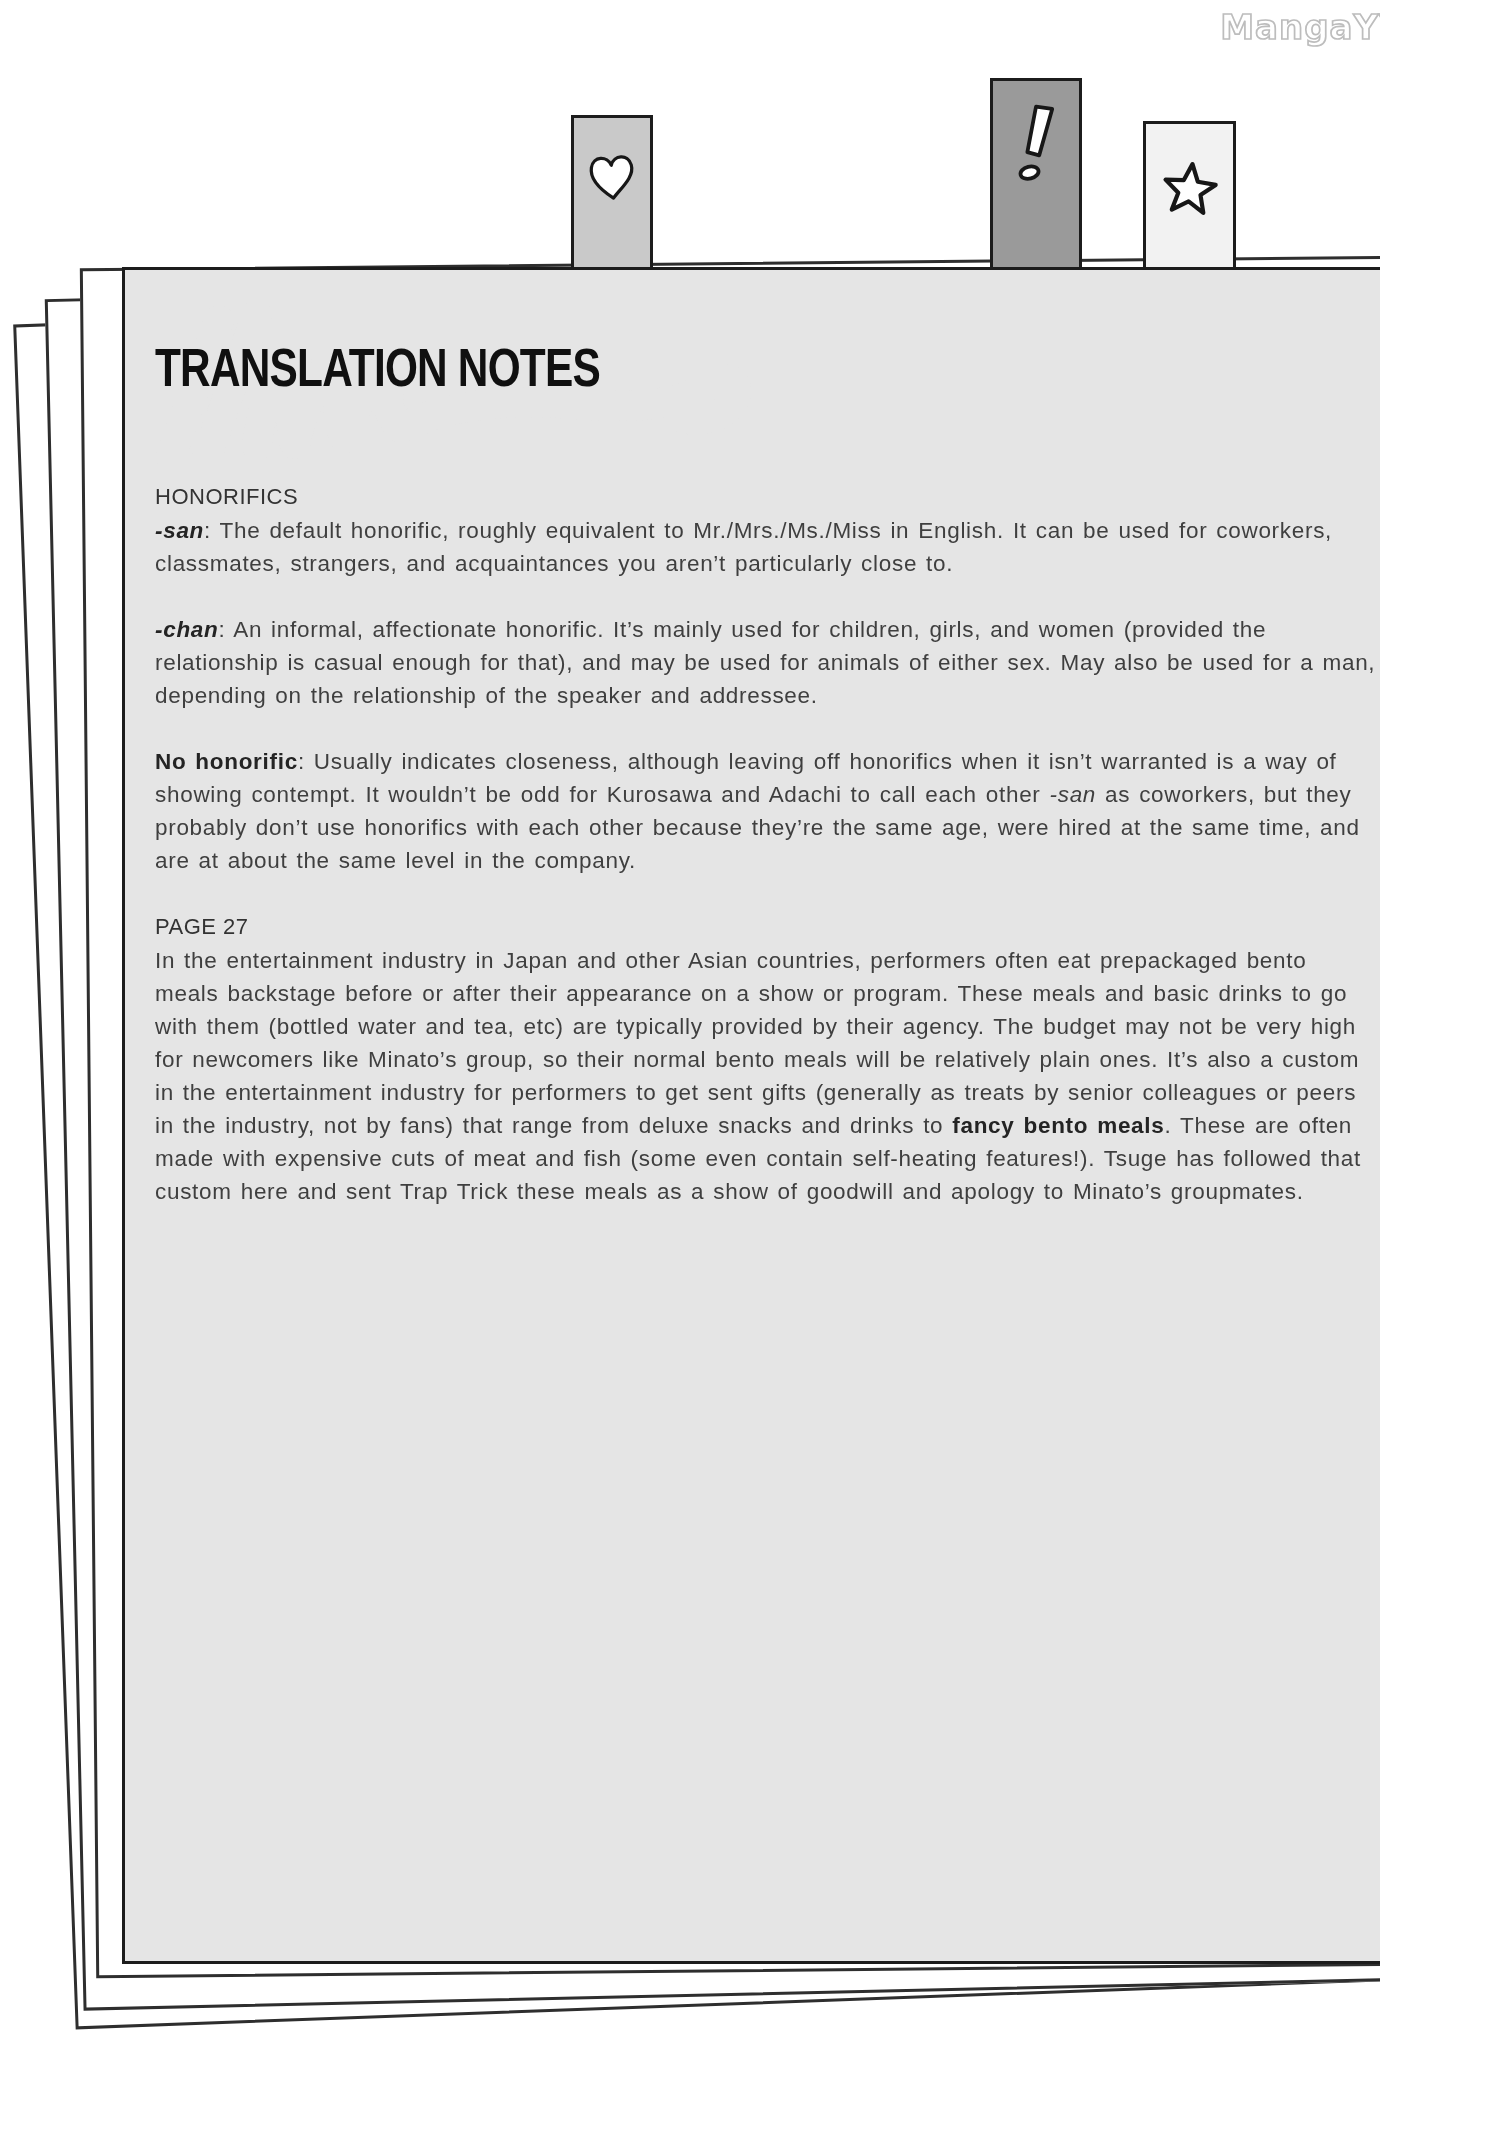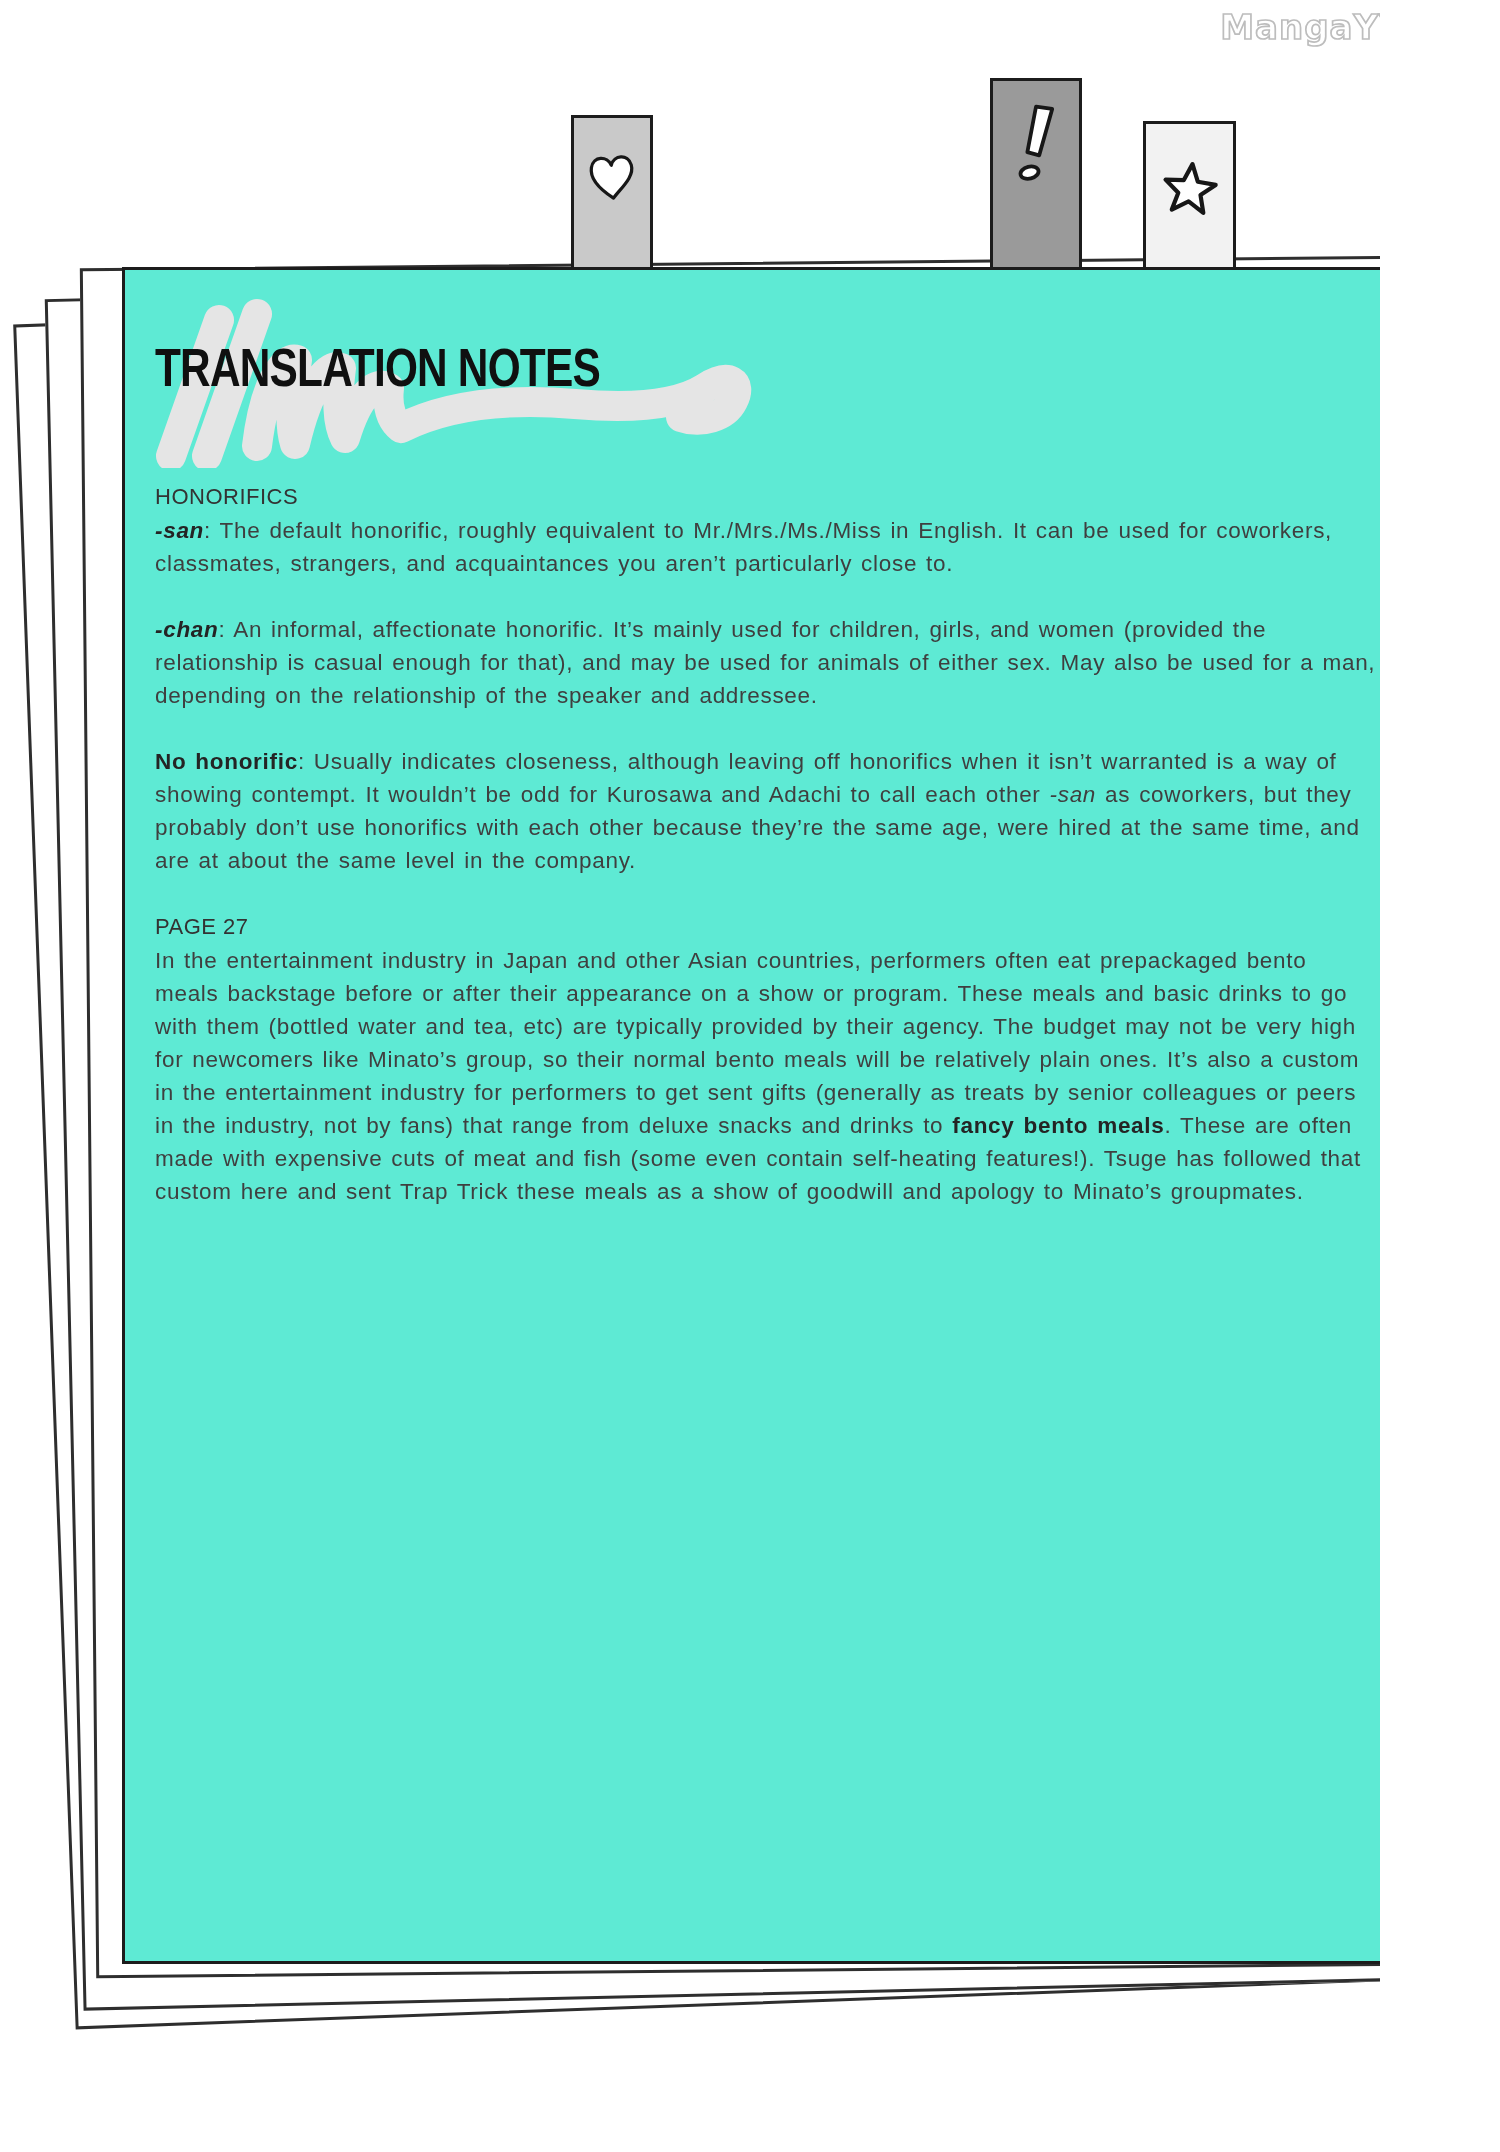--- a/index.html
+++ b/index.html
@@ -5,21 +5,21 @@
   html,body{margin:0;padding:0;background:#fff;}
   #stage{position:relative;width:1380px;height:2152px;overflow:hidden;
          font-family:"Liberation Sans",sans-serif;background:#fff;}
 
   
   .sheet{position:absolute;background:#fff;border:3px solid #2e2e2e;}
   #sheet4{left:44px;top:300px;width:1302px;height:1700px;transform:rotate(-2.1deg);z-index:1;}
   #sheet3{left:64px;top:284px;width:1308px;height:1706px;transform:rotate(-1.3deg);z-index:2;}
   #sheet2{left:88px;top:262px;width:1314px;height:1704px;transform:rotate(-0.55deg);z-index:3;}
   #main-page{position:absolute;left:122px;top:267px;width:1306px;height:1691px;
-             background:#5eead4;border:3px solid var(--page_border);z-index:5;}
+             background:#e5e5e5;border:3px solid var(--page_border);z-index:5;}
 
   
   .tab{position:absolute;z-index:4;border:3px solid var(--page_border);border-bottom:none;
        display:flex;justify-content:center;}
   #tab-heart{left:571px;top:115px;width:76px;height:155px;background:var(--tab_heart);}
   #tab-exclamation{left:990px;top:78px;width:86px;height:192px;background:var(--tab_exclamation);}
   #tab-star{left:1143px;top:121px;width:87px;height:149px;background:var(--tab_star);}
   #tab-heart svg{margin-top:30px;}
   #tab-exclamation svg{margin-top:22px;}
   #tab-star svg{margin-top:34px;}

